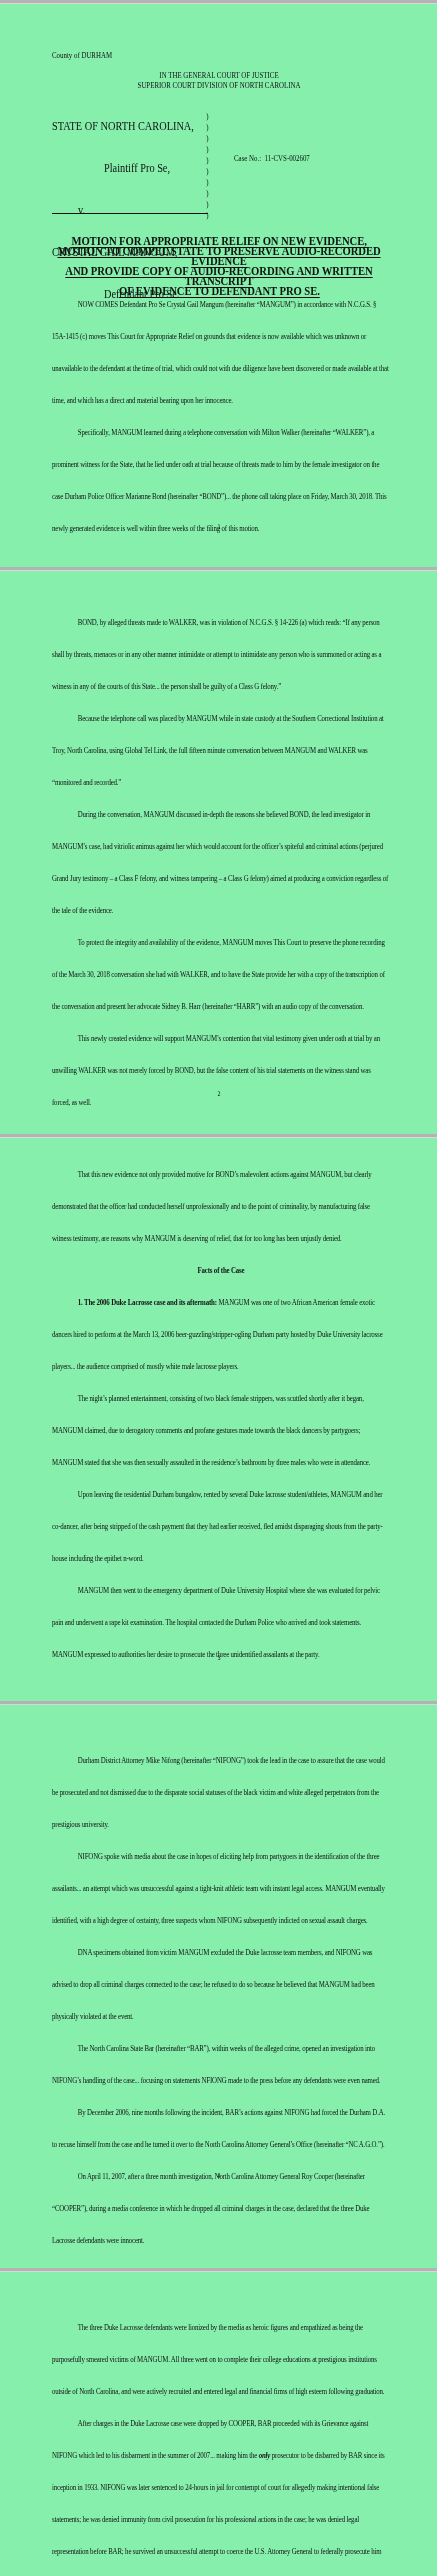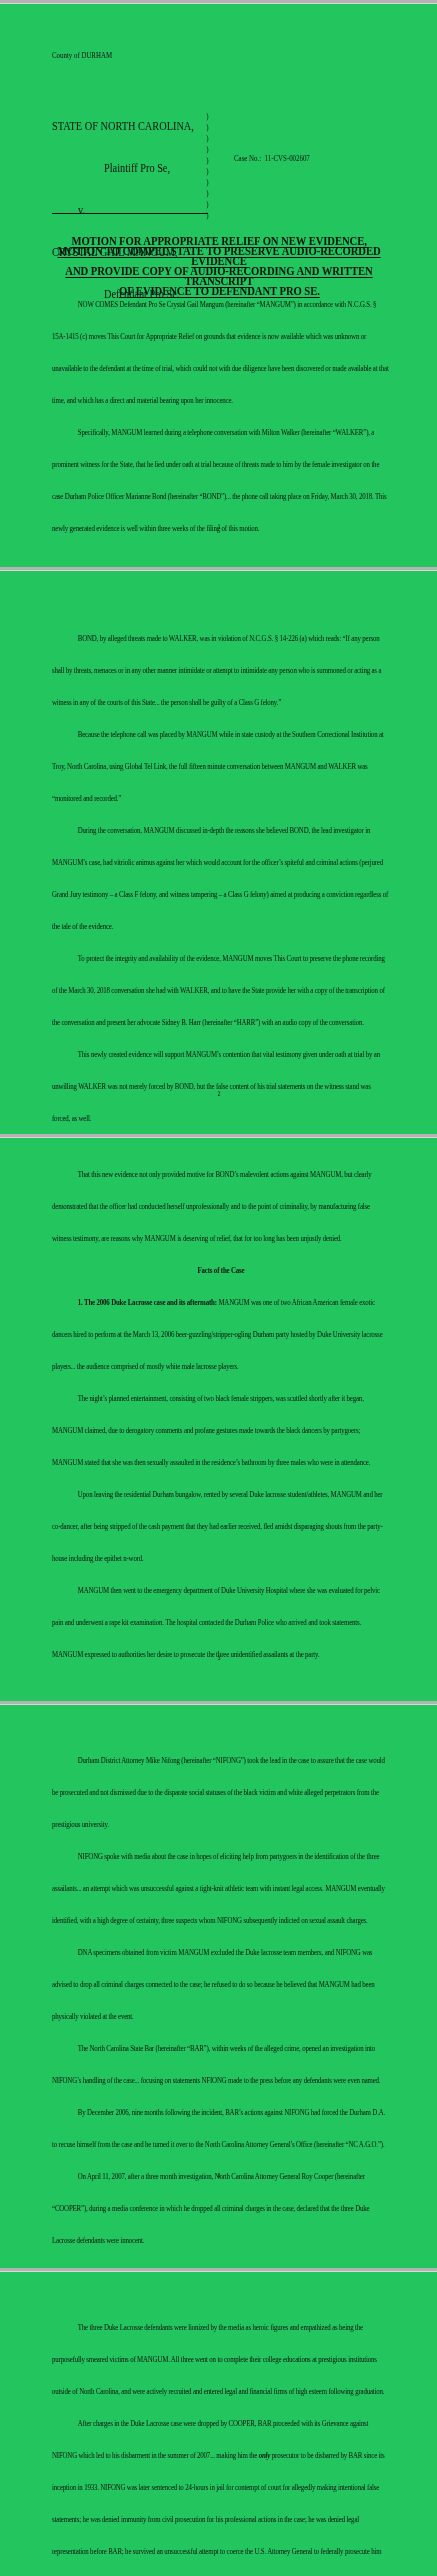--- a/index.html
+++ b/index.html
@@ -10,21 +10,21 @@
     body {
       width: 438px;
       font-family: "Liberation Serif", "DejaVu Serif", serif;
       color: #111111;
     }
     .page {
       position: relative;
       width: 438px;
       height: 567px;
       box-sizing: border-box;
-      background: #22c55e;
+      background: #86efac;
       overflow: hidden;
     }
     .page-sep {
       position: absolute;
       left: 0; top: 0;
       width: 438px;
       height: 2.6px;
       background: #b3b3b3;
       border-bottom: 0.5px solid #d8d8d8;
     }
@@ -142,20 +142,24 @@
     b.lead { font-weight: bold; }
   </style>
 </head>
 <body>
 
 <div class="page">
   <div class="page-sep"></div>
 
   <div class="county">County of DURHAM</div>
 
+  <div class="court-heading">
+    <div>IN THE GENERAL COURT OF JUSTICE</div>
+    <div>SUPERIOR COURT DIVISION OF NORTH CAROLINA</div>
+  </div>
 
   <div class="caption">
     <div class="caption-line"><span class="txt">STATE OF NORTH CAROLINA,</span></div>
     <div class="caption-line"></div>
     <div class="caption-line ind1"><span class="txt">Plaintiff Pro Se,</span></div>
     <div class="caption-line"></div>
     <div class="caption-line ind2"><span class="txt">v.</span></div>
     <div class="caption-line"></div>
     <div class="caption-line"><span class="txt">CRYSTAL GAIL MANGUM,</span></div>
     <div class="caption-line"></div>
@@ -193,21 +197,21 @@
       <p class="para">NOW COMES Defendant Pro Se Crystal Gail Mangum (hereinafter “MANGUM”) in accordance with N.C.G.S. § 15A-1415 (c) moves This Court for Appropriate Relief on grounds that evidence is now available which was unknown or unavailable to the defendant at the time of trial, which could not with due diligence have been discovered or made available at that time, and which has a direct and material bearing upon her innocence.</p>
       <p class="para">Specifically, MANGUM learned during a telephone conversation with Milton Walker (hereinafter “WALKER”), a prominent witness for the State, that he lied under oath at trial because of threats made to him by the female investigator on the case Durham Police Officer Marianne Bond (hereinafter “BOND”)... the phone call taking place on Friday, March 30, 2018. This newly generated evidence is well within three weeks of the filing of this motion.</p>
     </div>
   </div>
 
   <div class="page-number" style="top: 523px;">1</div>
 </div>
 
 <div class="page">
   <div class="page-sep"></div>
-  <div class="page-body" style="top: 56px;">
+  <div class="page-body" style="top: 40px;">
     <div class="body-text">
       <p class="para">BOND, by alleged threats made to WALKER, was in violation of N.C.G.S. § 14-226 (a) which reads: “If any person shall by threats, menaces or in any other manner intimidate or attempt to intimidate any person who is summoned or acting as a witness in any of the courts of this State... the person shall be guilty of a Class G felony.”</p>
       <p class="para">Because the telephone call was placed by MANGUM while in state custody at the Southern Correctional Institution at Troy, North Carolina, using Global Tel Link, the full fifteen minute conversation between MANGUM and WALKER was “monitored and recorded.”</p>
       <p class="para">During the conversation, MANGUM discussed in-depth the reasons she believed BOND, the lead investigator in MANGUM’s case, had vitriolic animus against her which would account for the officer’s spiteful and criminal actions (perjured Grand Jury testimony – a Class F felony, and witness tampering – a Class G felony) aimed at producing a conviction regardless of the tale of the evidence.</p>
       <p class="para">To protect the integrity and availability of the evidence, MANGUM moves This Court to preserve the phone recording of the March 30, 2018 conversation she had with WALKER, and to have the State provide her with a copy of the transcription of the conversation and present her advocate Sidney B. Harr (hereinafter “HARR”) with an audio copy of the conversation.</p>
       <p class="para">This newly created evidence will support MANGUM’s contention that vital testimony given under oath at trial by an unwilling WALKER was not merely forced by BOND, but the false content of his trial statements on the witness stand was forced, as well.</p>
       <p class="para"></p>
     </div>
   </div>
   <div class="page-number" style="top: 523px;">2</div>

